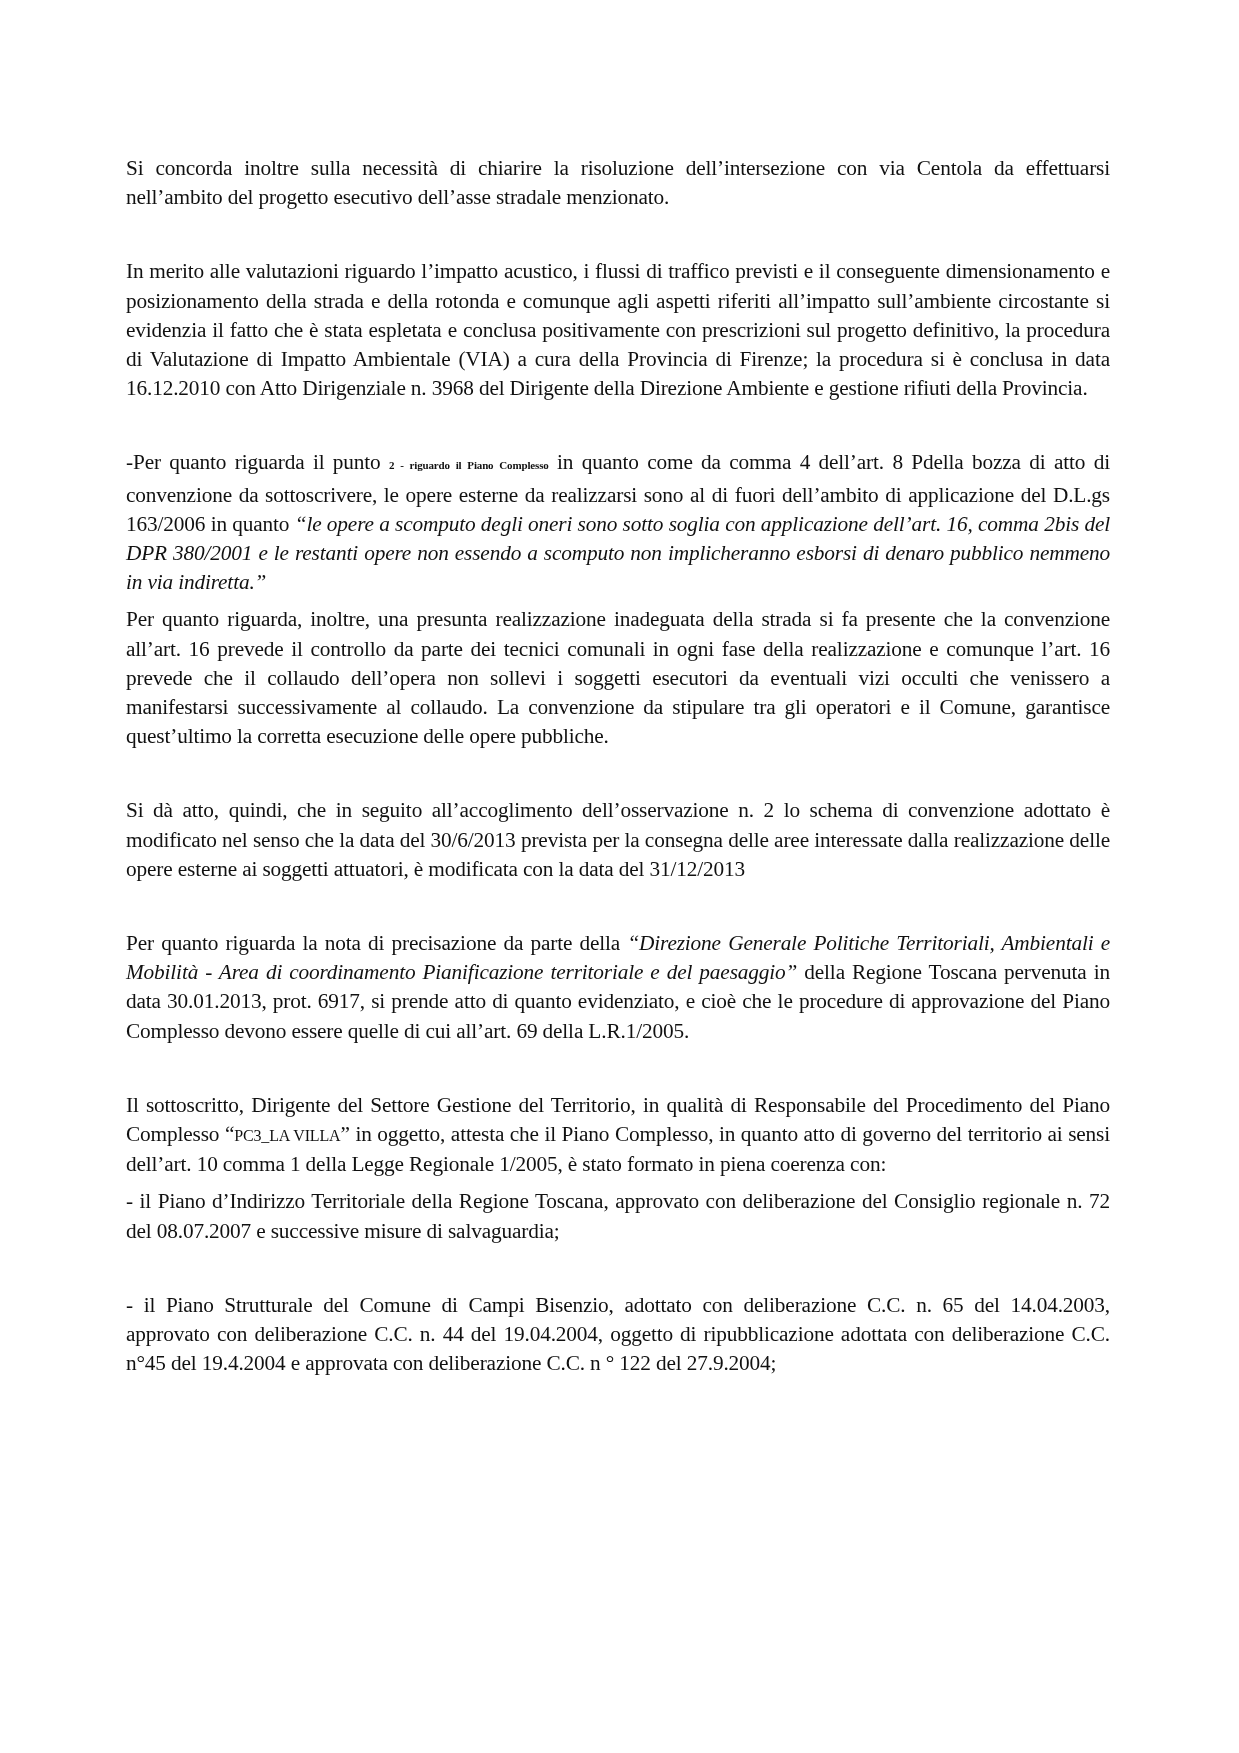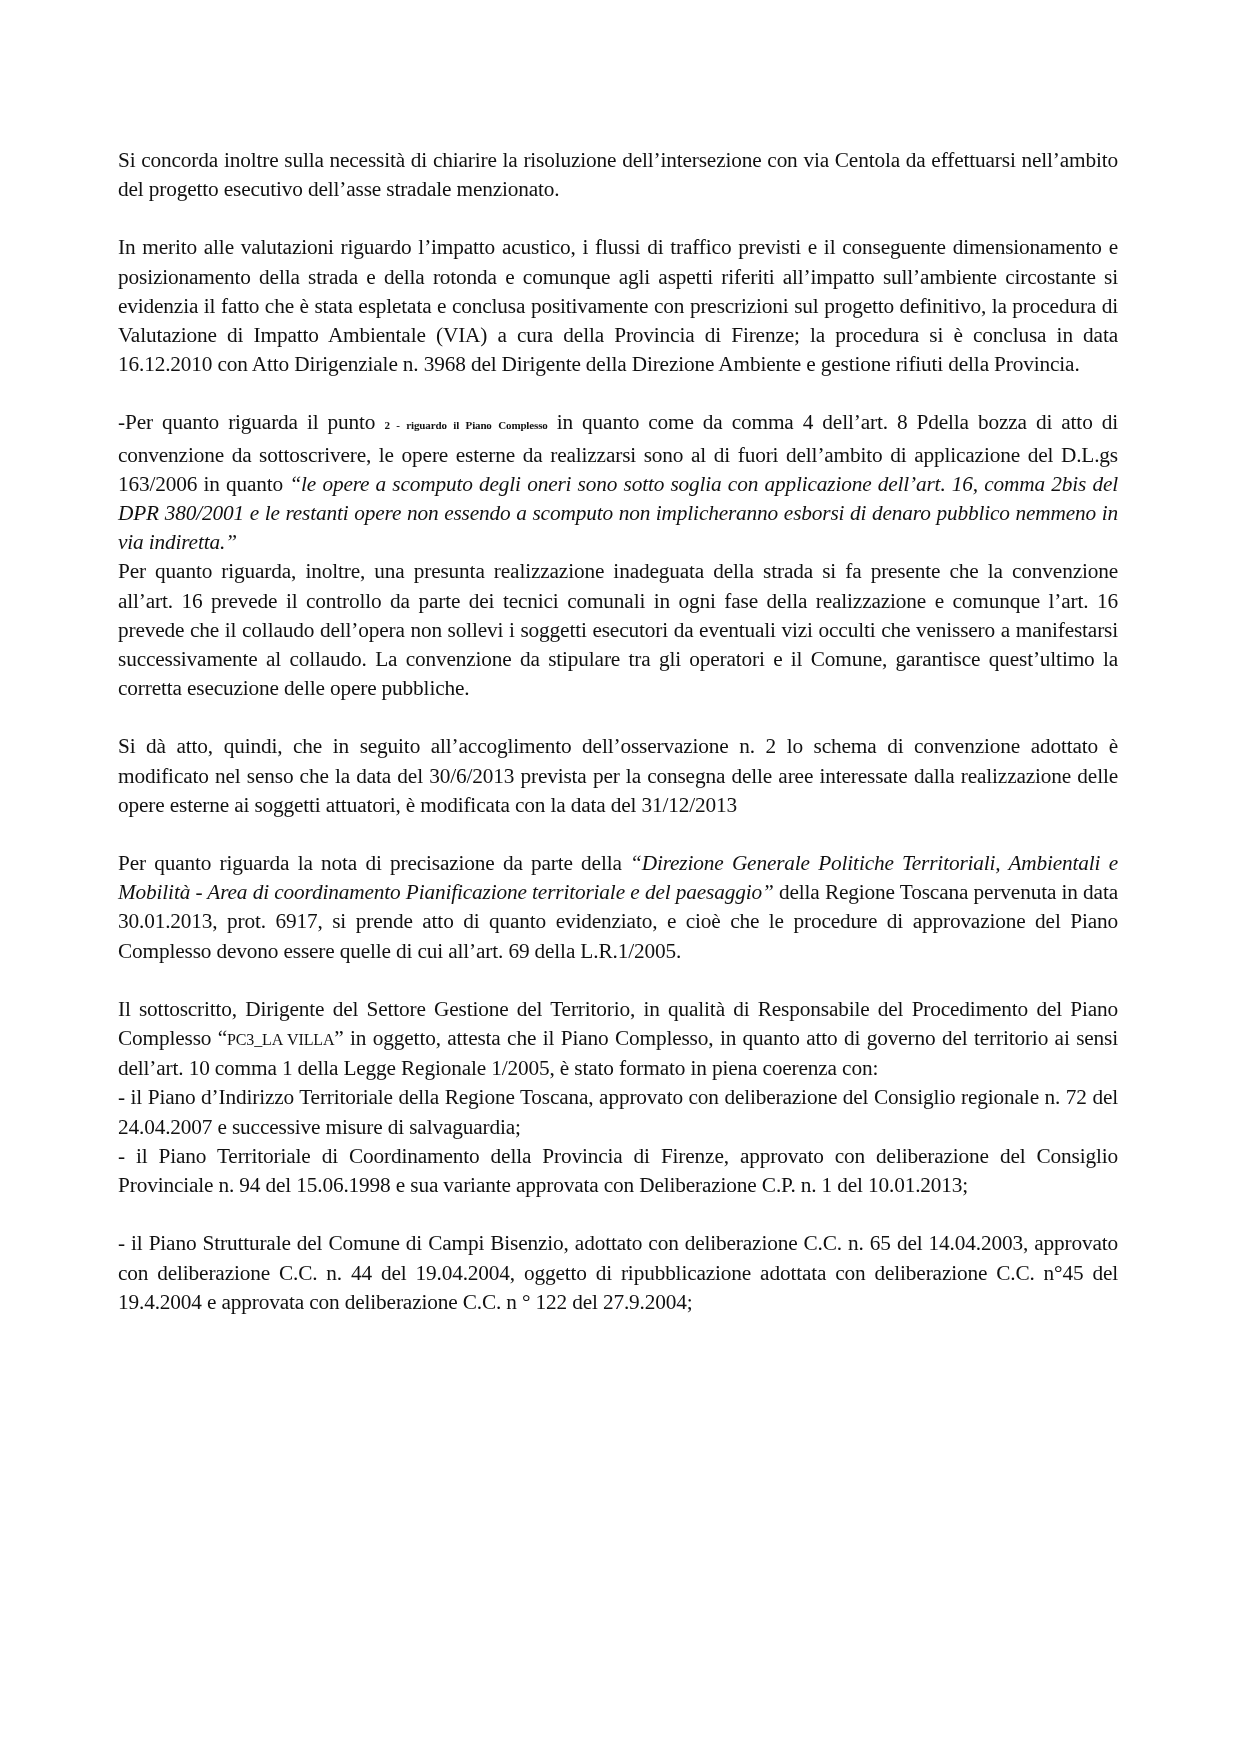--- a/index.html
+++ b/index.html
@@ -18,21 +18,21 @@
     .page {
       position: absolute;
       left: 118px;
       top: 146px;
       width: 1000px;
     }
     .para {
       font-size: 21.3px;
       line-height: 29.2px;
       text-align: justify;
-      margin: 0;
+      margin: 8px;
       letter-spacing: -0.15px;
     }
     .gap { height: 29px; }
     .it { font-style: italic; }
     .bold-small {
       font-weight: bold;
       font-size: 11px;
     }
     .sc { font-size: 16px; }
   </style>
@@ -53,19 +53,18 @@
   <div class="gap"></div>
 
   <p class="para">Si dà atto, quindi,  che  in seguito all’accoglimento dell’osservazione n. 2 lo schema di convenzione adottato è modificato nel senso che la data del 30/6/2013 prevista per la consegna delle aree interessate dalla realizzazione delle opere esterne ai soggetti attuatori, è modificata con la data del 31/12/2013</p>
   <div class="gap"></div>
 
   <p class="para"><span>Per quanto riguarda la nota di precisazione da parte della </span><span class="it">“Direzione Generale Politiche Territoriali, Ambientali e Mobilità - Area di coordinamento Pianificazione territoriale e del paesaggio”</span><span>  della Regione Toscana pervenuta in data 30.01.2013, prot. 6917, si prende atto di quanto evidenziato, e cioè che  le procedure di approvazione del Piano Complesso devono essere quelle di cui all’art. 69  della L.R.1/2005.</span></p>
   <div class="gap"></div>
 
   <p class="para"><span>Il sottoscritto, Dirigente del Settore Gestione del Territorio, in qualità di Responsabile del Procedimento del Piano Complesso “</span><span class="sc">PC3_LA VILLA</span><span>” in oggetto, attesta che il Piano Complesso, in quanto atto di governo del territorio ai sensi dell’art. 10 comma 1 della Legge Regionale 1/2005, è stato formato in piena coerenza con:</span></p>
 
-  <p class="para">- il Piano d’Indirizzo Territoriale della Regione Toscana, approvato con deliberazione del Consiglio regionale n. 72 del 24.04.2007 e successive misure di salvaguardia;</p>
-  <p class="para"> - il Piano Territoriale di Coordinamento della Provincia di Firenze, approvato con deliberazione del Consiglio Provinciale n. 94 del 15.06.1998 e sua variante approvata con Deliberazione C.P. n. 1 del 10.01.2013;</p>
+  <p class="para">- il Piano d’Indirizzo Territoriale della Regione Toscana, approvato con deliberazione del Consiglio regionale n. 72 del 08.07.2007 e successive misure di salvaguardia;</p>
   <div class="gap"></div>
 
   <p class="para">- il Piano Strutturale del Comune di Campi Bisenzio, adottato con deliberazione C.C. n. 65 del 14.04.2003, approvato con deliberazione C.C. n. 44 del 19.04.2004, oggetto di ripubblicazione adottata con deliberazione C.C. n°45 del 19.4.2004 e approvata con deliberazione C.C. n ° 122 del 27.9.2004;</p>
 
 </div>
 
 </body></html>

